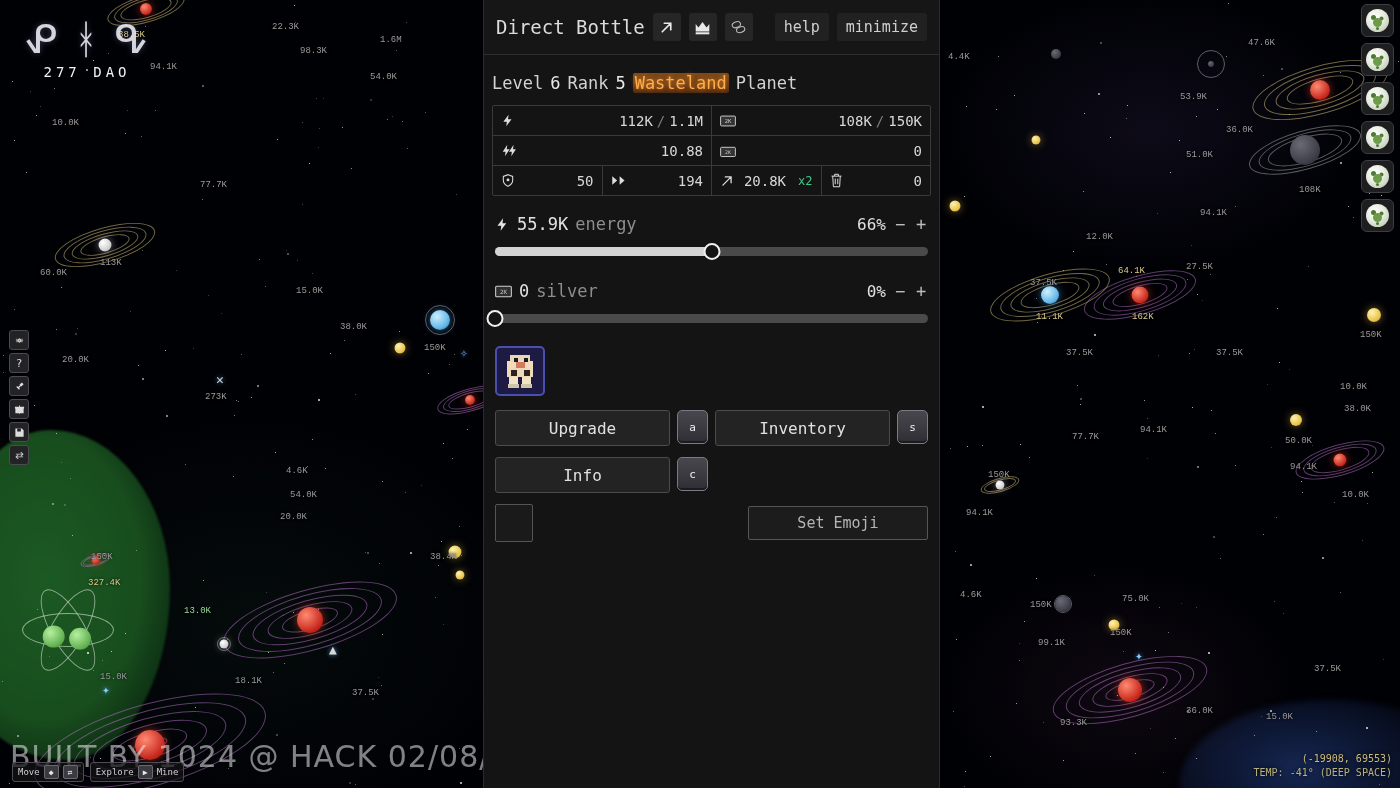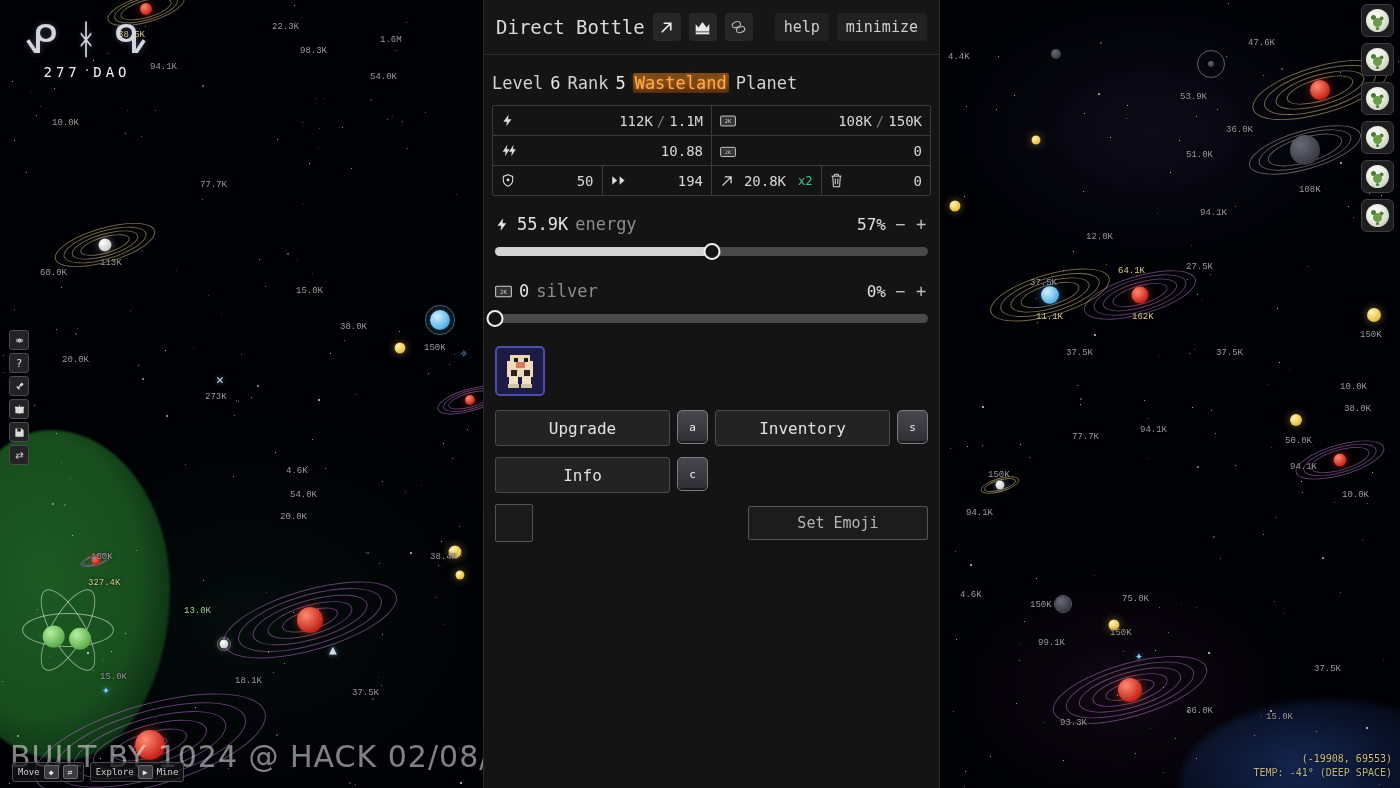--- a/index.html
+++ b/index.html
@@ -1099,21 +1099,21 @@
         </div>
 
       <div class="resrow">
         <span class="icn">
           <svg width="15" height="17" viewBox="0 0 24 24" fill="#e4e4e4">
               <path d="M13 2L4 14h6l-1 8 9-12h-6z"></path>
             </svg>
         </span>
         <span>55.9K</span>
         <span class="rname">energy</span>
-        <span class="pct">57%</span>
+        <span class="pct">66%</span>
         <span class="pm">−</span>
         <span class="pm">+</span>
       </div>
       <div class="slider-wrap">
         <div class="slider">
           <div class="strack"></div>
           <div class="sfill" id="efill" style="width: 50%;"></div>
           <div class="sknob" id="eknob" style="left: 50%;"></div>
         </div>
       </div>

